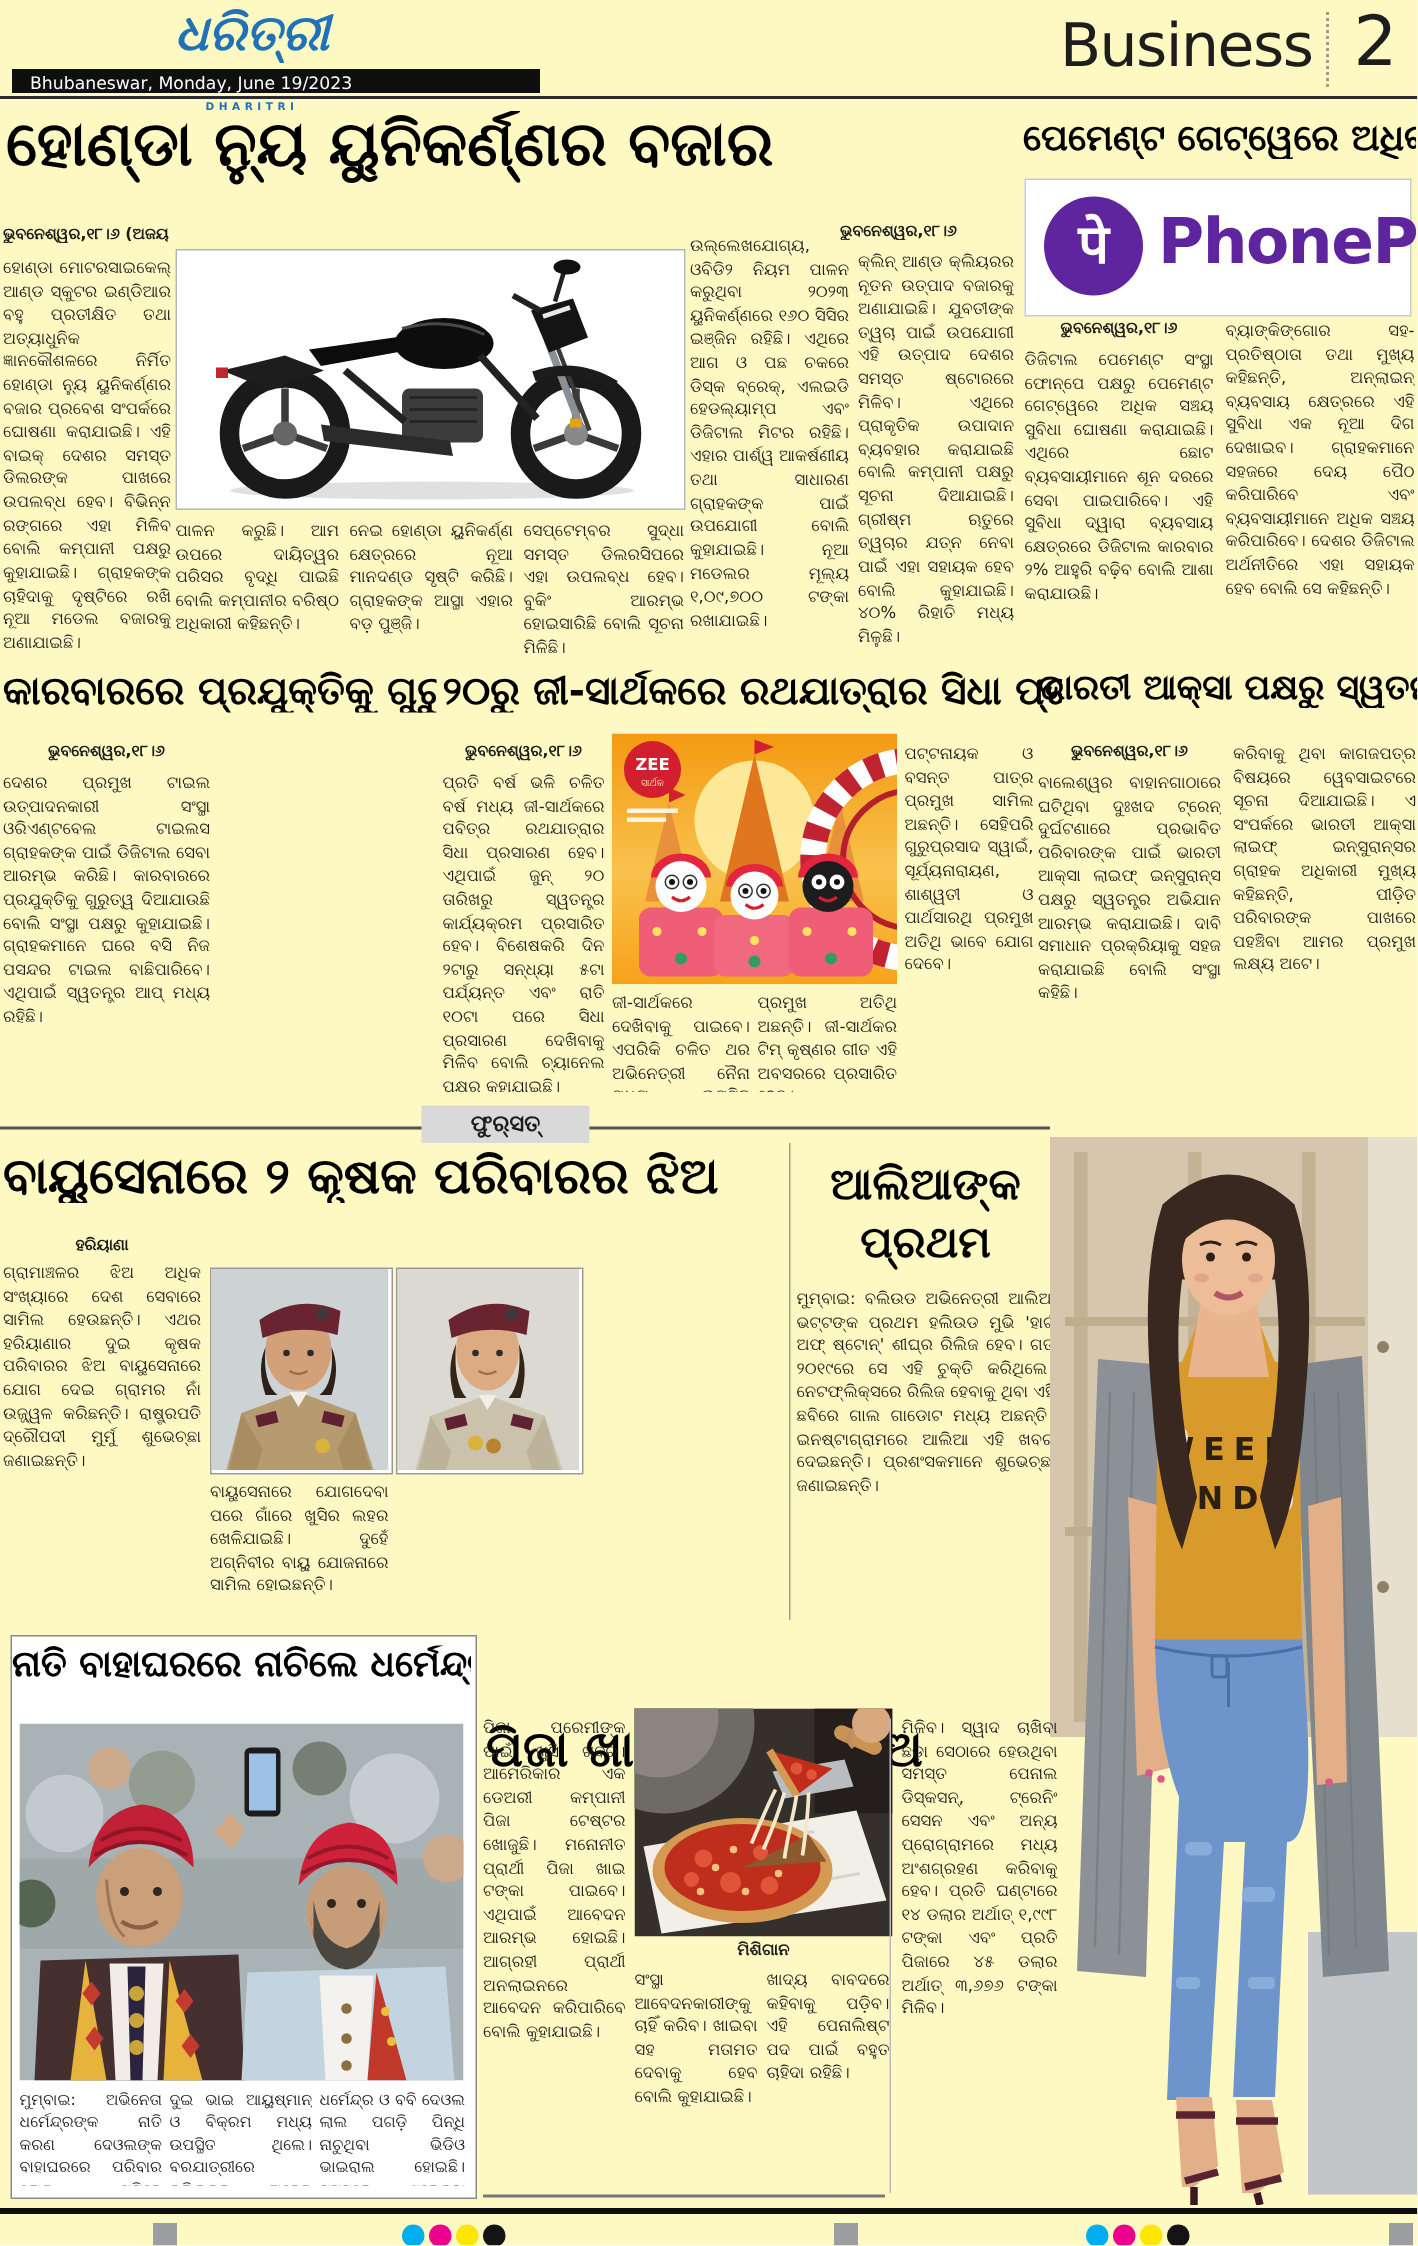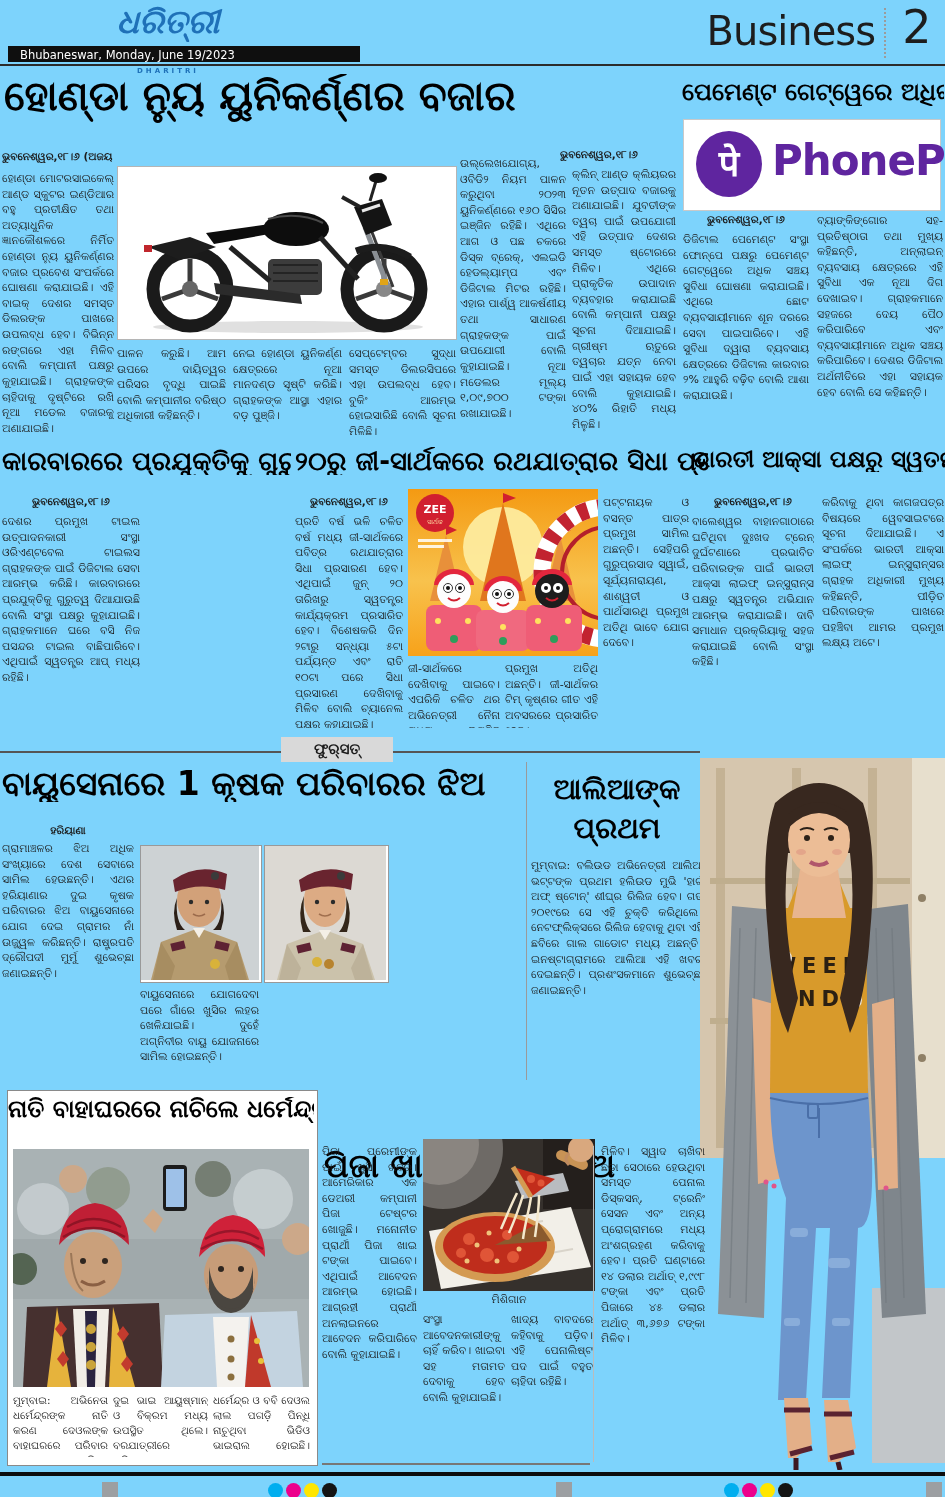--- a/index.html
+++ b/index.html
@@ -1,29 +1,29 @@
 <!DOCTYPE html>
 <html><head>
 <meta charset="utf-8">
 <style>
   html,body{margin:0;padding:0;background:#fff;}
-  #page{position:relative;width:945px;height:1497px;background:#7dd3fc;overflow:hidden;
+  #page{position:relative;width:945px;height:1497px;background:#fef9c3;overflow:hidden;
         font-family:"DejaVu Sans","Liberation Sans",sans-serif;color:#1b1b1b;}
   .abs{position:absolute;}
   .col{position:absolute;font-size:11px;line-height:1.42;text-align:justify;
        color:#1c1c1c;overflow:hidden;word-break:break-word;}
   .col.small{font-size:10.5px;}
   .hl{position:absolute;font-weight:700;color:#000;line-height:1.08;overflow:hidden;white-space:nowrap;}
   .hl.wrap{white-space:normal;}
   .dl{position:absolute;font-size:10.5px;font-weight:700;text-align:center;overflow:hidden;white-space:nowrap;}
   .dl span{border-bottom:1px solid #222;padding-bottom:1px;}
   .rule{position:absolute;background:#2b2b2b;}
   .vrule{position:absolute;background:#9a9a9a;width:1px;}
   .imgbox{position:absolute;border:1px solid #b5b5b5;background:#fff;overflow:hidden;}
-  .caption{position:absolute;font-size:11px;font-weight:400;text-align:center;overflow:hidden;}
+  .caption{position:absolute;font-size:11px;font-weight:700;text-align:center;overflow:hidden;}
   .byline{position:absolute;font-size:10.5px;font-weight:700;text-align:center;overflow:hidden;}
   
   .logo-odia{position:absolute;left:82px;top:2px;width:172px;text-align:center;
              font-size:33px;font-weight:700;color:#1f71b8;font-style:italic;overflow:hidden;white-space:nowrap;}
   .logo-sub{position:absolute;left:82px;top:39px;width:172px;text-align:center;
             font-size:7px;font-weight:700;letter-spacing:3px;color:#1f71b8;margin-top:28px;}
   .datebar{position:absolute;left:8px;top:46px;width:352px;height:16px;background:#0f0f0f;
            color:#fff;font-size:11.5px;padding:2px 0 0 12px;box-sizing:border-box;overflow:hidden;white-space:nowrap;}
   .business{position:absolute;left:690px;top:8px;width:185px;text-align:right;
             font-size:40px;font-weight:500;color:#1d1d1d;letter-spacing:-1px;}
@@ -205,21 +205,21 @@
   <div class="col" style="left:505px;top:661px;width:93px;height:67px;">ପ୍ରମୁଖ ଅତିଥି ଅଛନ୍ତି। ଜୀ-ସାର୍ଥକର ଟିମ୍ କୃଷ୍ଣର ଗୀତ ଏହି ଅବସରରେ ପ୍ରସାରିତ ହେବ।</div>
 
   <div class="hl" style="left:692px;top:447px;width:253px;font-size:23px;">ଭାରତୀ ଆକ୍ସା ପକ୍ଷରୁ ସ୍ୱତନ୍ତ୍ର ଅଭିଯାନ</div>
   <div class="dl" style="left:692px;top:495px;width:122px;"><span>ଭୁବନେଶ୍ୱର,୧୮।୬</span></div>
   <div class="col" style="left:692px;top:514px;width:122px;height:214px;">ବାଲେଶ୍ୱର ବାହାନଗାଠାରେ ଘଟିଥିବା ଦୁଃଖଦ ଟ୍ରେନ୍ ଦୁର୍ଘଟଣାରେ ପ୍ରଭାବିତ ପରିବାରଙ୍କ ପାଇଁ ଭାରତୀ ଆକ୍ସା ଲାଇଫ୍ ଇନ୍ସୁରାନ୍ସ ପକ୍ଷରୁ ସ୍ୱତନ୍ତ୍ର ଅଭିଯାନ ଆରମ୍ଭ କରାଯାଇଛି। ଦାବି ସମାଧାନ ପ୍ରକ୍ରିୟାକୁ ସହଜ କରାଯାଇଛି ବୋଲି ସଂସ୍ଥା କହିଛି।</div>
   <div class="col" style="left:822px;top:495px;width:122px;height:233px;">କରିବାକୁ ଥିବା କାଗଜପତ୍ର ବିଷୟରେ ୱେବସାଇଟରେ ସୂଚନା ଦିଆଯାଇଛି। ଏ ସଂପର୍କରେ ଭାରତୀ ଆକ୍ସା ଲାଇଫ୍ ଇନ୍ସୁରାନ୍ସର ଗ୍ରାହକ ଅଧିକାରୀ ମୁଖ୍ୟ କହିଛନ୍ତି, ପୀଡ଼ିତ ପରିବାରଙ୍କ ପାଖରେ ପହଞ୍ଚିବା ଆମର ପ୍ରମୁଖ ଲକ୍ଷ୍ୟ ଅଟେ।</div>
 
   <div class="rule" style="left:0;top:751px;width:700px;height:1.5px;background:#555;"></div>
   <div class="seclabel">ଫୁର୍‌ସତ୍</div>
 
-  <div class="hl" style="left:2px;top:766px;width:520px;font-size:33px;">ବାୟୁସେନାରେ 1 କୃଷକ ପରିବାରର ଝିଅ</div>
+  <div class="hl" style="left:2px;top:766px;width:520px;font-size:33px;">ବାୟୁସେନାରେ ୨ କୃଷକ ପରିବାରର ଝିଅ</div>
   <div class="byline" style="left:2px;top:824px;width:132px;">ହରିୟାଣା</div>
   <div class="col" style="left:2px;top:841px;width:132px;height:240px;">ଗ୍ରାମାଞ୍ଚଳର ଝିଅ ଅଧିକ ସଂଖ୍ୟାରେ ଦେଶ ସେବାରେ ସାମିଲ ହେଉଛନ୍ତି। ଏଥର ହରିୟାଣାର ଦୁଇ କୃଷକ ପରିବାରର ଝିଅ ବାୟୁସେନାରେ ଯୋଗ ଦେଇ ଗ୍ରାମର ନାଁ ଉଜ୍ଜ୍ୱଳ କରିଛନ୍ତି। ରାଷ୍ଟ୍ରପତି ଦ୍ରୌପଦୀ ମୁର୍ମୁ ଶୁଭେଚ୍ଛା ଜଣାଇଛନ୍ତି।</div>
 
   <div class="imgbox" style="left:140px;top:845px;width:120px;height:136px;border-color:#999;">
     <svg width="118" height="134" viewBox="0 0 118 134">
       <rect width="118" height="134" fill="#cdd2d4"></rect>
       <path d="M10,134 L20,96 L58,82 L96,96 L108,134 Z" fill="#b59b6f"></path>
       <path d="M20,96 L34,120 L30,134 L12,134 Z" fill="#a78d61"></path>
       <path d="M96,96 L84,120 L88,134 L106,134 Z" fill="#a78d61"></path>
       <rect x="30" y="96" width="14" height="8" fill="#5e2233" transform="rotate(-14 37 100)"></rect>

